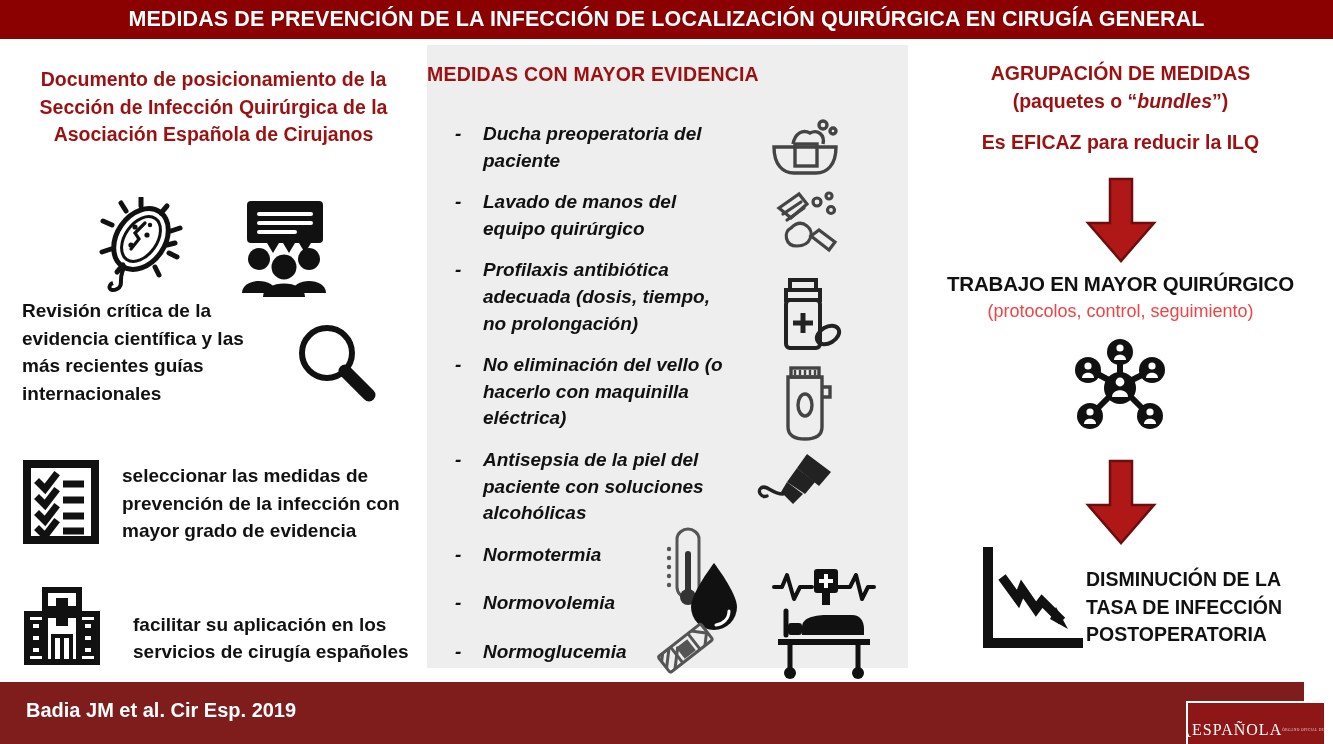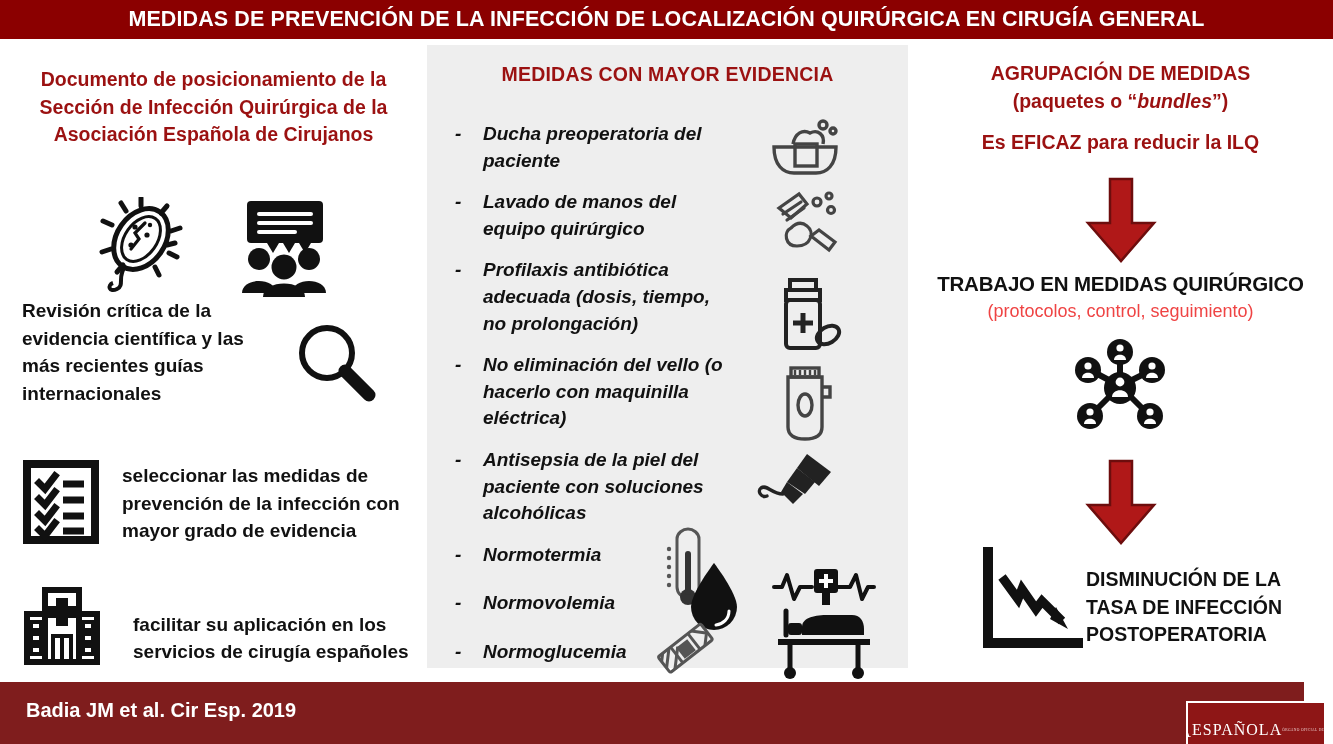--- a/index.html
+++ b/index.html
@@ -75,21 +75,21 @@
   }
   .blk-text {
     color: #111; font-weight: bold; font-size: 19px; line-height: 1.45;
   }
   .row-evidence { left: 22px; top: 258px; width: 390px; }
   .row-check    { left: 22px; top: 420px; width: 400px; }
   .row-hosp     { left: 22px; top: 545px; width: 400px; gap: 9px; }
 
   
   .mid-title {
-    position: absolute; left: 0; top: 18px; width: 481px; text-align: center;
+    position: absolute; left: 0; top: 18px; width: 481px; text-align: left;
     color: #9b1111; font-weight: bold; font-size: 19.5px; letter-spacing: .2px;
   }
   .mid-list { position: absolute; left: 24px; top: 76px; width: 340px; }
   .mid-item { display: flex; margin-bottom: 15px; }
   .mid-dash {
     width: 32px; flex: none;
     font-size: 19px; font-weight: bold; font-style: italic;
     color: #111; line-height: 1.4; padding-left: 4px;
   }
   .mid-label {
@@ -438,21 +438,21 @@
     </div>
 
     <div class="right-sub">Es EFICAZ para reducir la ILQ</div>
 
     <span class="arrow1">
       <svg width="74" height="86" viewBox="0 0 74 86">
         <path d="M26 2 H48 V46 H70 L37 84 L4 46 H26 Z" fill="#b01818" stroke="#6d0d0d" stroke-width="2.5"></path>
       </svg>
     </span>
 
-    <div class="right-h2">TRABAJO EN MEDIDAS QUIRÚRGICO</div>
+    <div class="right-h2">TRABAJO EN MAYOR QUIRÚRGICO</div>
     <div class="right-h2sub">(protocolos, control, seguimiento)</div>
 
     <span class="net-icon">
       <svg width="104" height="104" viewBox="0 0 104 104">
         <g stroke="#111" stroke-width="6">
           <path d="M52 50 L52 18"></path>
             <path d="M52 50 L22 34"></path>
             <path d="M52 50 L84 34"></path>
           <path d="M52 50 L24 78"></path>
             <path d="M52 50 L80 78"></path>

